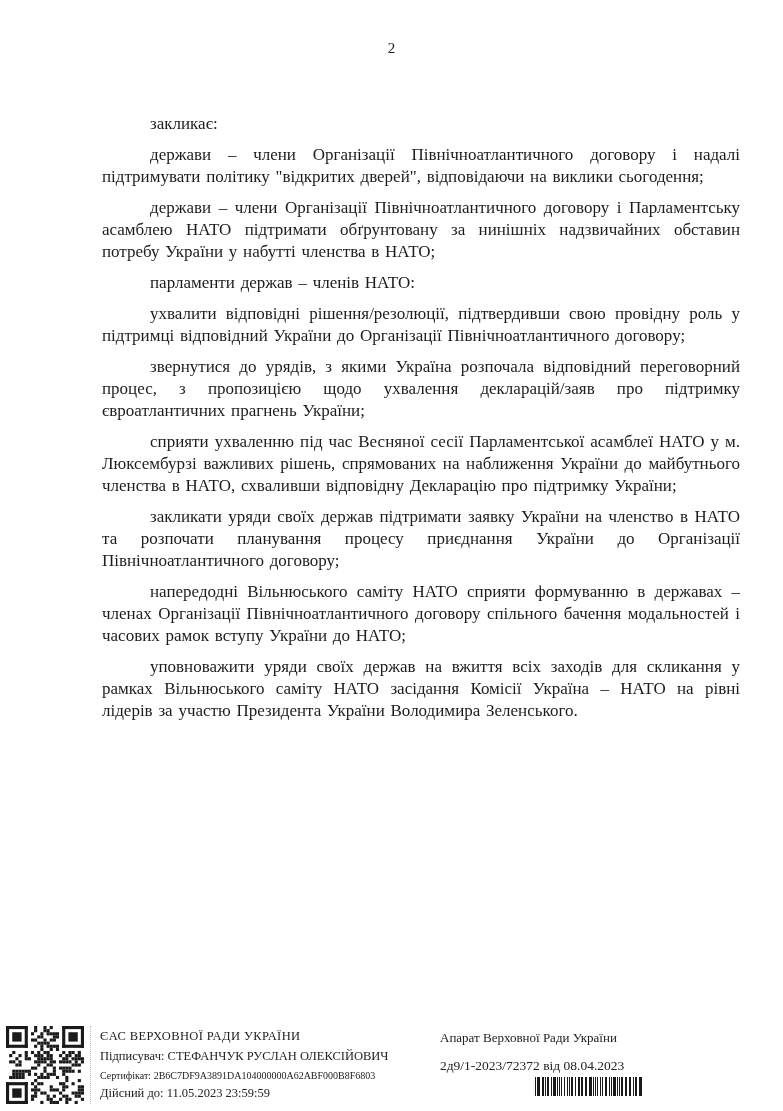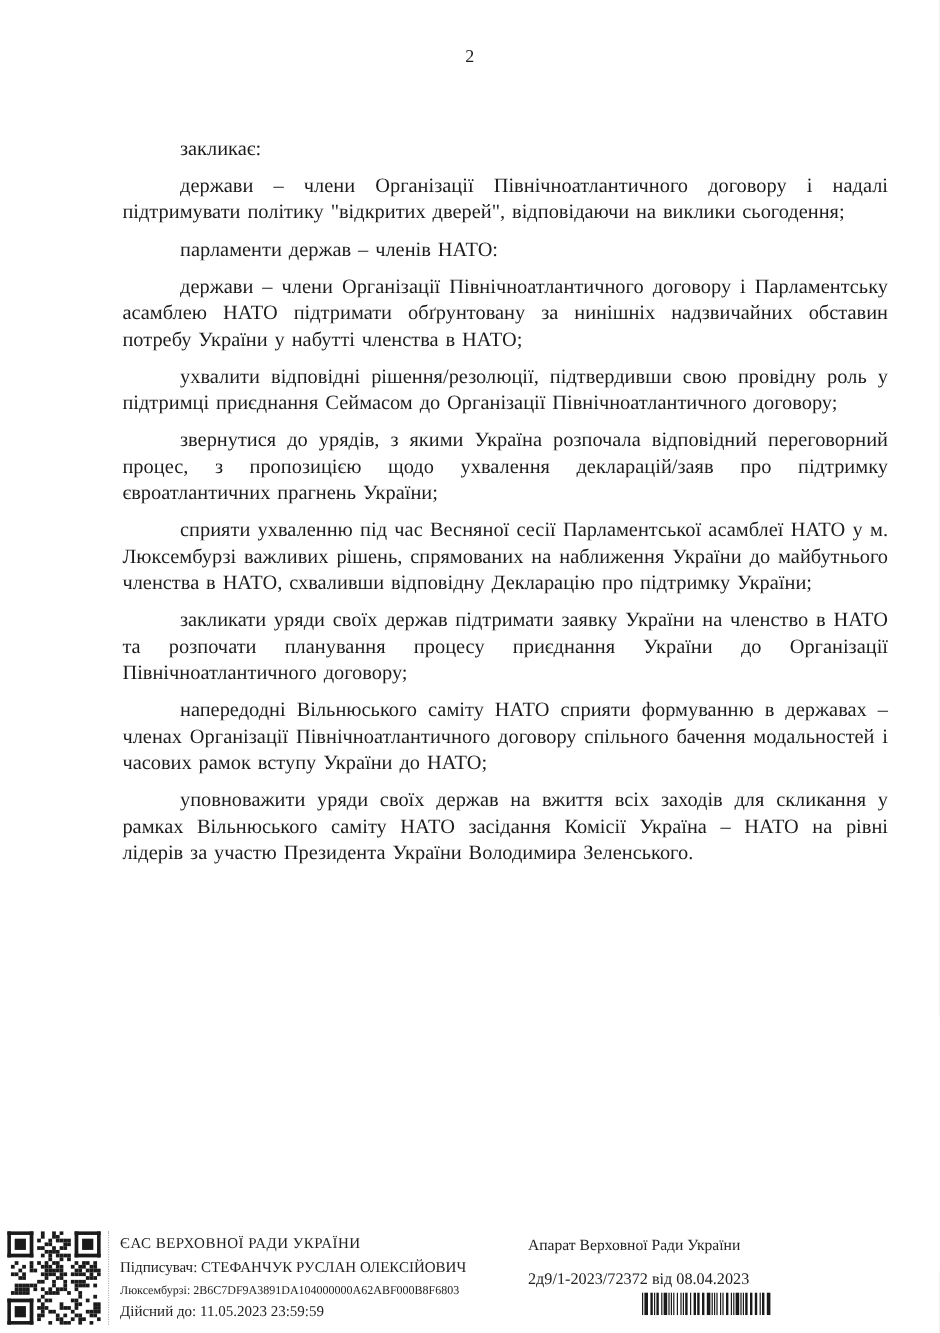--- a/index.html
+++ b/index.html
@@ -48,23 +48,23 @@
 </head>
 <body>
 
 <div class="page">
 
   <div class="page-number">2</div>
 
   <div class="body-text" id="paragraphs">
       <p class="para gap-before">закликає:</p>
       <p class="para">держави – члени Організації Північноатлантичного договору і надалі підтримувати політику "відкритих дверей", відповідаючи на виклики сьогодення;</p>
+      <p class="para">держави – члени Організації Північноатлантичного договору і Парламентську асамблею НАТО підтримати обґрунтовану за нинішніх надзвичайних обставин потребу України у набутті членства в НАТО;</p>
       <p class="para">парламенти держав – членів НАТО:</p>
-      <p class="para">держави – члени Організації Північноатлантичного договору і Парламентську асамблею НАТО підтримати обґрунтовану за нинішніх надзвичайних обставин потребу України у набутті членства в НАТО;</p>
-      <p class="para">ухвалити відповідні рішення/резолюції, підтвердивши свою провідну роль у підтримці приєднання Сеймасом до Організації Північноатлантичного договору;</p>
+      <p class="para">ухвалити відповідні рішення/резолюції, підтвердивши свою провідну роль у підтримці відповідний України до Організації Північноатлантичного договору;</p>
       <p class="para">звернутися до урядів, з якими Україна розпочала відповідний переговорний процес, з пропозицією щодо ухвалення декларацій/заяв про підтримку євроатлантичних прагнень України;</p>
       <p class="para">сприяти ухваленню під час Весняної сесії Парламентської асамблеї НАТО у м. Люксембурзі важливих рішень, спрямованих на наближення України до майбутнього членства в НАТО, схваливши відповідну Декларацію про підтримку України;</p>
       <p class="para">закликати уряди своїх держав підтримати заявку України на членство в НАТО та розпочати планування процесу приєднання України до Організації Північноатлантичного договору;</p>
       <p class="para">напередодні Вільнюського саміту НАТО сприяти формуванню в державах – членах Організації Північноатлантичного договору спільного бачення модальностей і часових рамок вступу України до НАТО;</p>
       <p class="para">уповноважити уряди своїх держав на вжиття всіх заходів для скликання у рамках Вільнюського саміту НАТО засідання Комісії Україна – НАТО на рівні лідерів за участю Президента України Володимира Зеленського.</p>
     </div>
 
   <div class="footer">
 
     <div class="sig-stamp">
@@ -271,21 +271,21 @@
           <rect x="11" y="24" width="1" height="1" fill="#1a1a1a"></rect>
           <rect x="14" y="24" width="1" height="1" fill="#1a1a1a"></rect>
           <rect x="15" y="24" width="1" height="1" fill="#1a1a1a"></rect>
           <rect x="16" y="24" width="1" height="1" fill="#1a1a1a"></rect>
           <rect x="19" y="24" width="1" height="1" fill="#1a1a1a"></rect>
           <rect x="22" y="24" width="1" height="1" fill="#1a1a1a"></rect>
         </svg>
       <div class="sig-lines">
         <div class="sig-org">ЄАС ВЕРХОВНОЇ РАДИ УКРАЇНИ</div>
         <div class="sig-signer"><span>Підписувач:</span> <span>СТЕФАНЧУК РУСЛАН ОЛЕКСІЙОВИЧ</span></div>
-        <div class="sig-cert"><span>Люксембурзі:</span> <span>2B6C7DF9A3891DA104000000A62ABF000B8F6803</span></div>
+        <div class="sig-cert"><span>Сертифікат:</span> <span>2B6C7DF9A3891DA104000000A62ABF000B8F6803</span></div>
         <div class="sig-valid"><span>Дійсний до:</span> <span>11.05.2023 23:59:59</span></div>
       </div>
     </div>
 
     <div class="reg-stamp">
       <div class="reg-org">Апарат Верховної Ради України</div>
       <div class="reg-number">2д9/1-2023/72372 від 08.04.2023</div>
       <svg class="barcode" id="barcode" viewBox="0 0 110 19">
           <rect x="0" y="0" width="1" height="19" fill="#1a1a1a"></rect>
           <rect x="2" y="0" width="3" height="19" fill="#1a1a1a"></rect>

